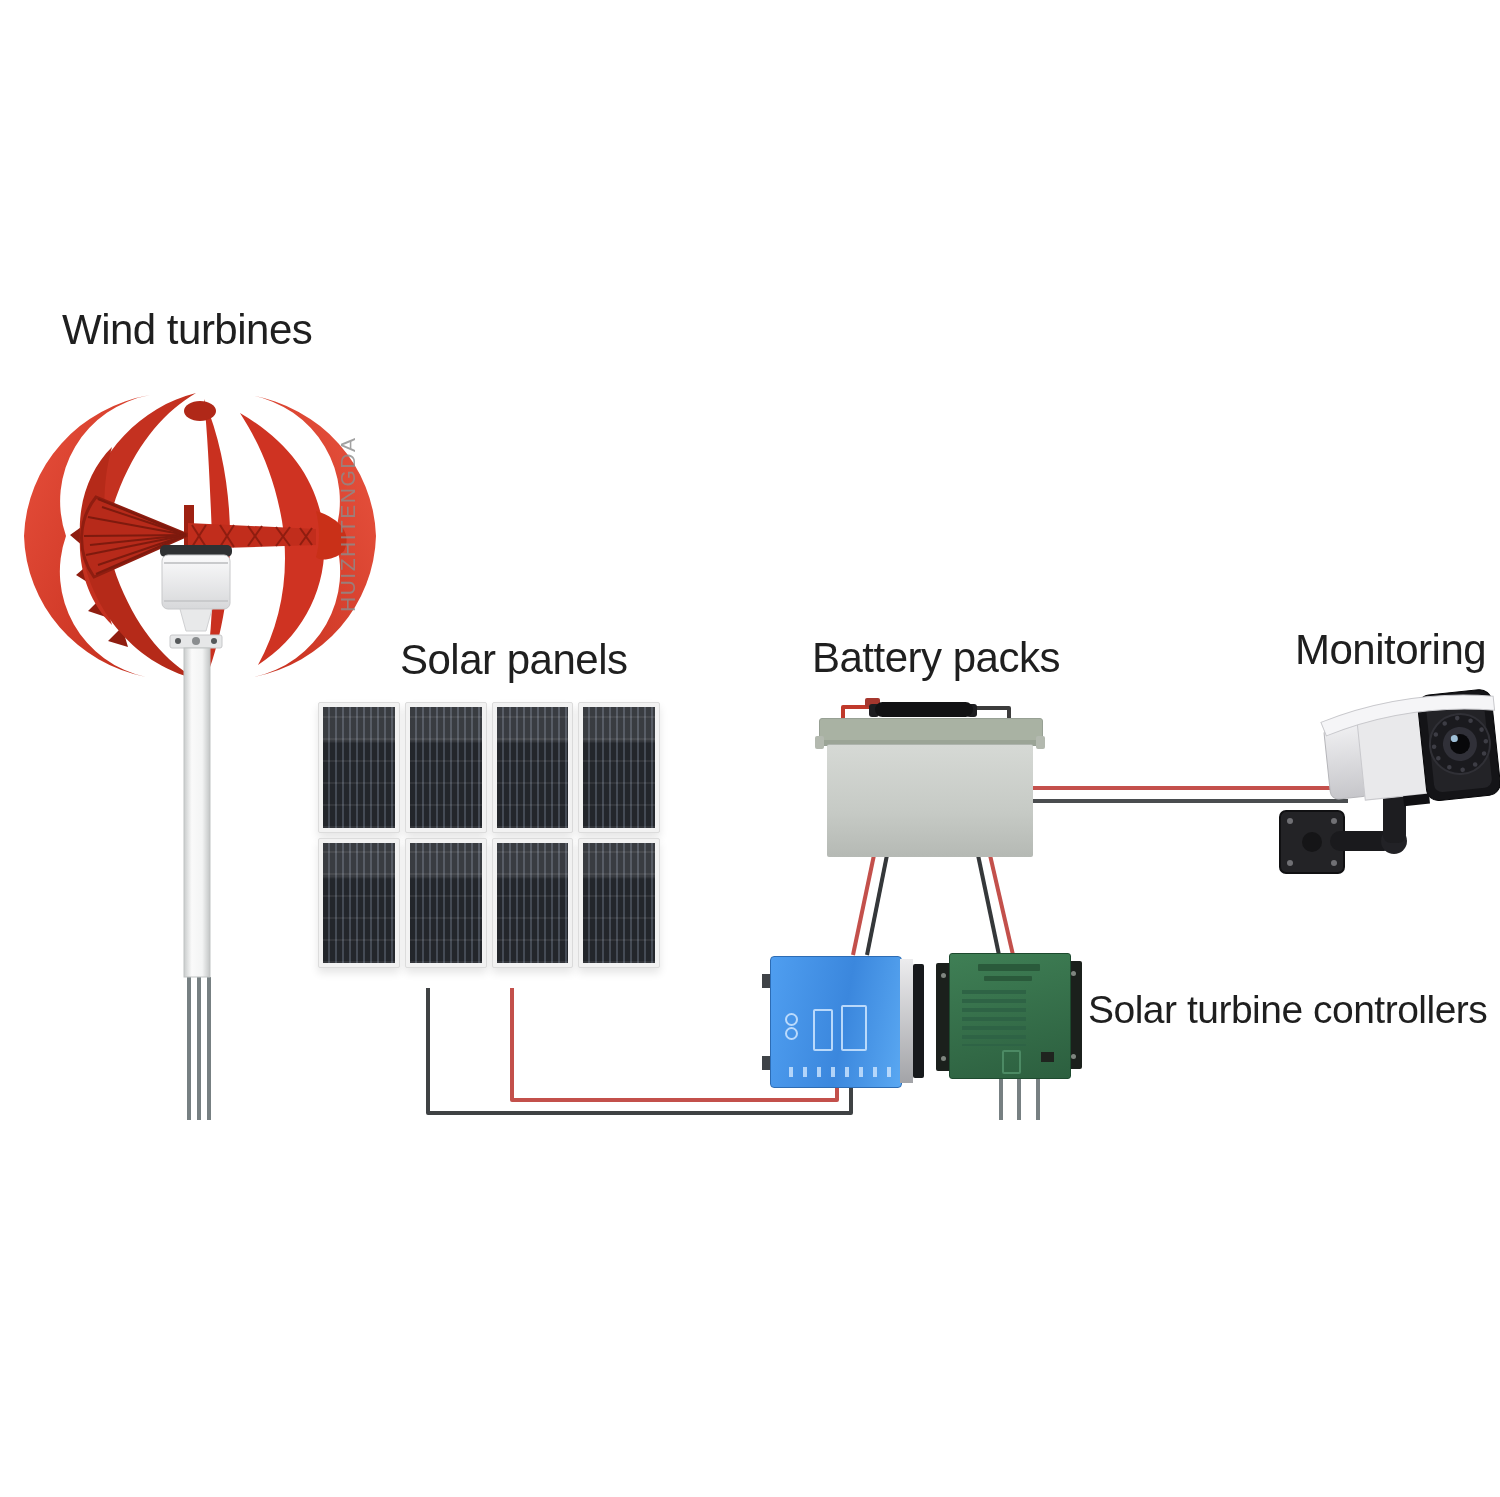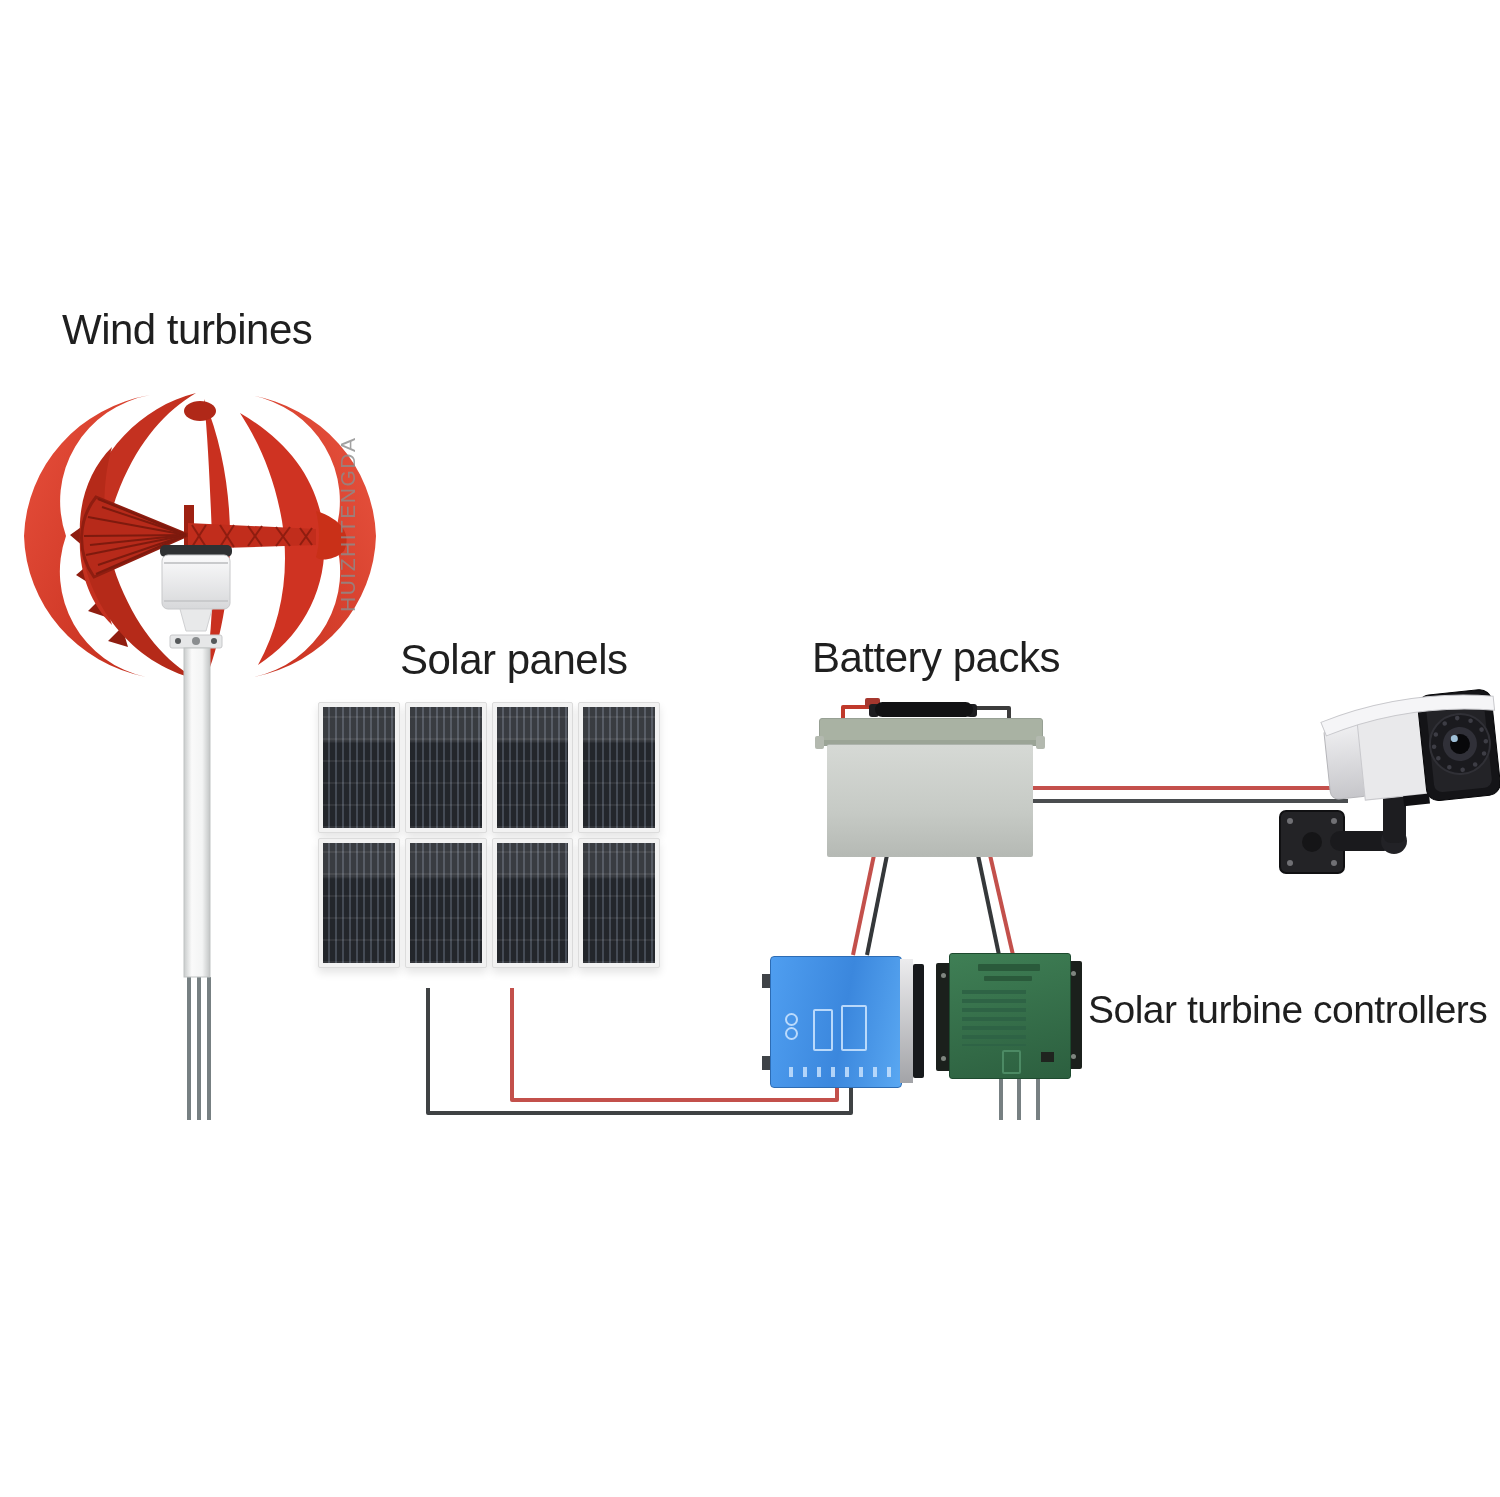--- a/index.html
+++ b/index.html
@@ -122,20 +122,21 @@
   .green-controller .sticker{position:absolute; right:16px; bottom:16px; width:13px; height:10px; background:#1f241f;}
 </style>
 </head>
 <body>
 
 <div class="canvas">
 
   <div class="diagram-label" id="label-wind">Wind turbines</div>
   <div class="diagram-label" id="label-battery">Battery packs</div>
   <div class="diagram-label" id="label-solar">Solar panels</div>
+  <div class="diagram-label" id="label-monitoring">Monitoring</div>
   <div class="diagram-label" id="label-controllers">Solar turbine controllers</div>
 
   <div class="watermark">HUIZHITENGDA</div>
 
   <svg class="wiring-svg" width="1500" height="1497" viewBox="0 0 1500 1497">
       <polyline points="189,977 189,1172 1038,1172 1038,1074" fill="none" stroke="#778082" stroke-width="4" stroke-linejoin="round"></polyline>
       <polyline points="199,977 199,1161 1019,1161 1019,1074" fill="none" stroke="#778082" stroke-width="4" stroke-linejoin="round"></polyline>
       <polyline points="209,977 209,1150 1001,1150 1001,1074" fill="none" stroke="#778082" stroke-width="4" stroke-linejoin="round"></polyline>
       <polyline points="428,988 428,1113 851,1113 851,1085" fill="none" stroke="#3f4244" stroke-width="4" stroke-linejoin="round"></polyline>
       <polyline points="512,988 512,1100 837,1100 837,1085" fill="none" stroke="#c3504b" stroke-width="4" stroke-linejoin="round"></polyline>

